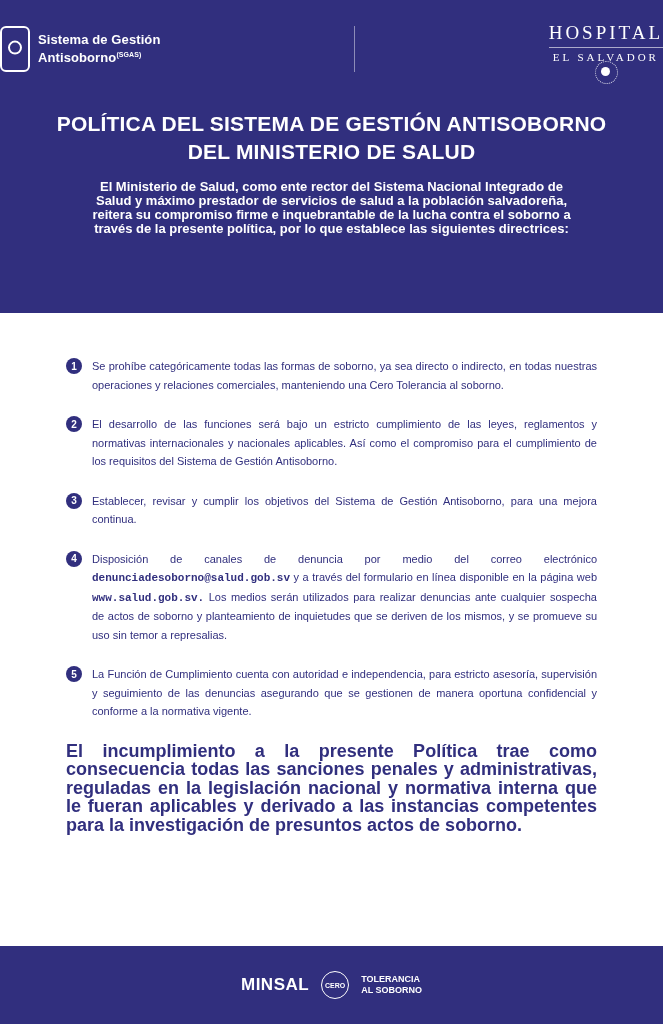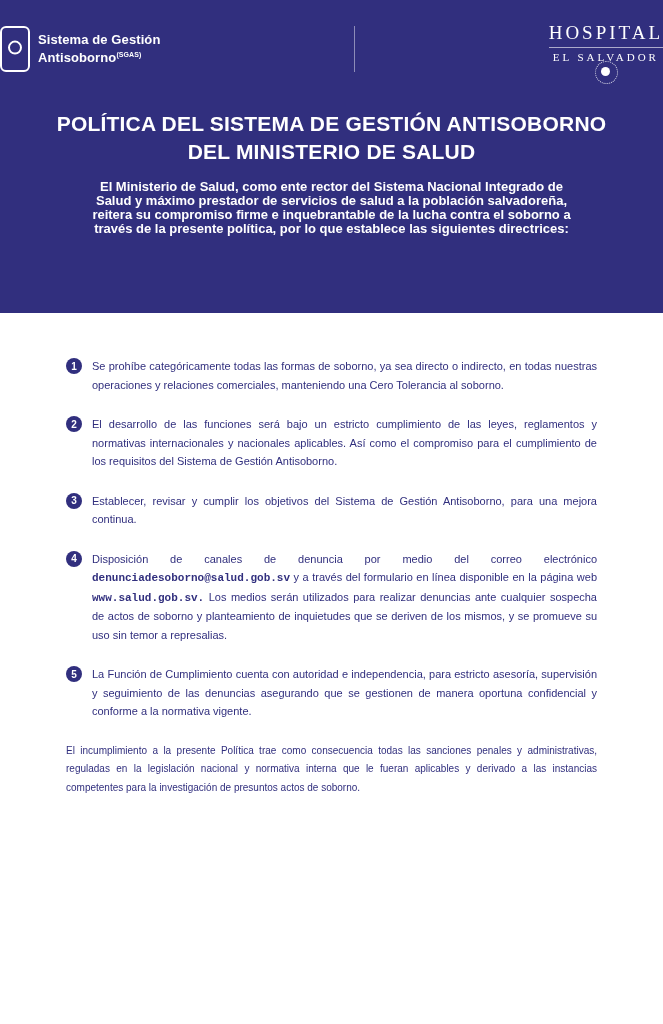--- a/index.html
+++ b/index.html
@@ -172,22 +172,22 @@
     font-size: 11px;
     line-height: 18.5px;
     color: #312f7e;
   }
   .item-text .bold {
     font-weight: bold;
     font-family: Liberation Mono, monospace;
   }
   .closing {
     margin-top: 16px;
-    font-weight: normal;
-    font-size: 10px;
+    font-weight: bold;
+    font-size: 18px;
     line-height: 18.5px;
     color: #312f7e;
     text-align: justify;
   }
 
   
   .footer {
     flex: 0 0 auto;
     height: 78px;
     background: #312f7e;
@@ -279,14 +279,22 @@
     </div>
 
     <div class="item">
       <div class="bullet">5</div>
       <div class="item-text">La Función de Cumplimiento cuenta con autoridad e independencia, para estricto asesoría, supervisión y seguimiento de las denuncias asegurando que se gestionen de manera oportuna confidencial y conforme a la normativa vigente.</div>
     </div>
 
     <div class="closing">El incumplimiento a la presente Política trae como consecuencia todas las sanciones penales y administrativas, reguladas en la legislación nacional y normativa interna que le fueran aplicables y derivado a las instancias competentes para la investigación de presuntos actos de soborno.</div>
   </div>
 
+  <div class="footer">
+    <div class="footer-minsal">MINSAL</div>
+    <div class="footer-badge">CERO</div>
+    <div class="footer-tag">
+      <div>TOLERANCIA</div>
+      <div>AL SOBORNO</div>
+    </div>
+  </div>
 
 </div>
 
 </body></html>

